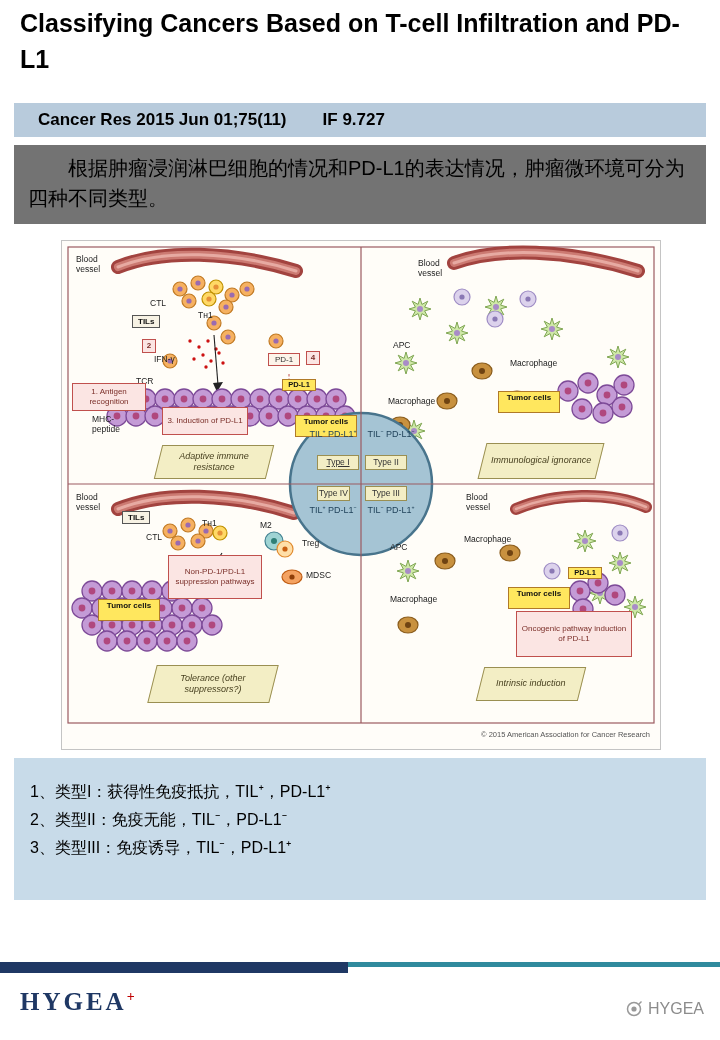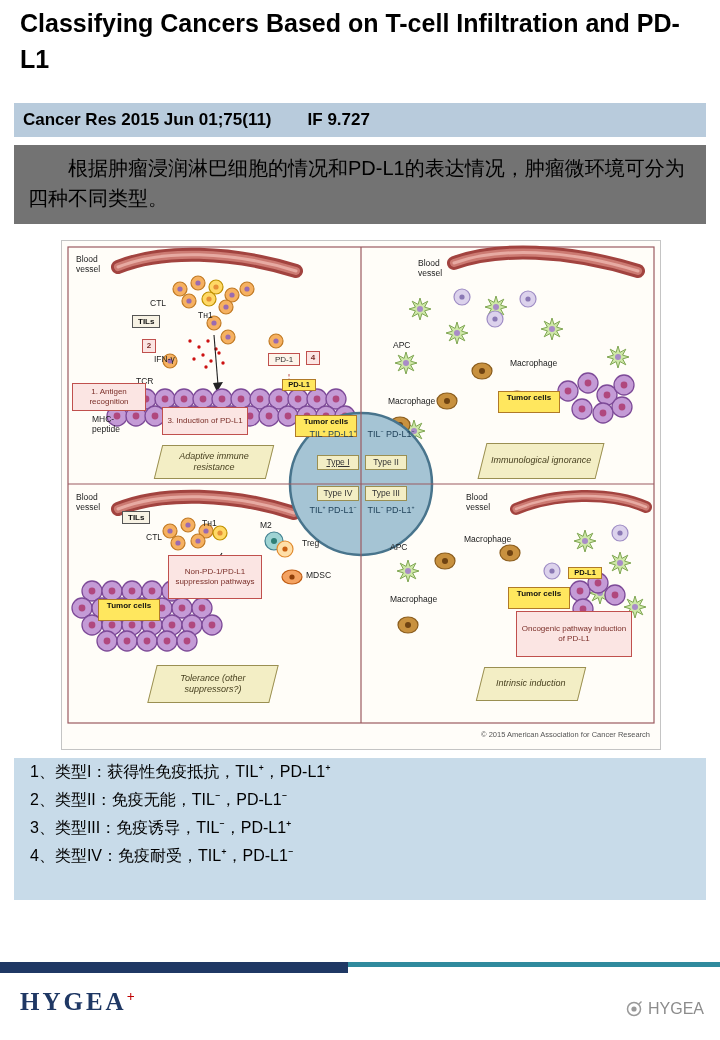--- a/index.html
+++ b/index.html
@@ -1,35 +1,35 @@
 <!DOCTYPE html>
 <html lang="zh"><head>
 <meta charset="utf-8">
 <style>
   html,body{margin:0;padding:0;background:#fff;}
   .page{position:relative;width:720px;height:1040px;background:#ffffff;font-family:"Liberation Sans",sans-serif;overflow:hidden;}
   .title{position:absolute;left:20px;top:6px;width:664px;font-size:25px;font-weight:700;color:#000;line-height:1.42;}
-  .cite{position:absolute;left:14px;top:103px;width:692px;height:34px;background:#b8cbdc;display:flex;align-items:center;font-size:17px;font-weight:700;color:#000;padding-left:9px;box-sizing:border-box;}
+  .cite{position:absolute;left:14px;top:103px;width:692px;height:34px;background:#b8cbdc;display:flex;align-items:center;font-size:17px;font-weight:700;color:#000;padding-left:24px;box-sizing:border-box;}
   .cite .if{margin-left:36px;}
   .intro{position:absolute;left:14px;top:145px;width:692px;height:79px;background:#737373;box-sizing:border-box;padding:8px 14px;font-size:20px;line-height:1.5;color:#000;text-indent:2em;}
   .fig{position:absolute;left:61px;top:240px;width:598px;height:508px;background:#fffdf9;border:1px solid #c4c4c4;}
   .fig svg{position:absolute;left:0;top:0;display:block;}
   .flabel{position:absolute;font-size:8.5px;line-height:1.15;color:#222;}
   .pinkbox{position:absolute;background:#fbe5e3;border:1px solid #c0504d;color:#7a2e28;font-size:8px;line-height:1.2;text-align:center;display:flex;align-items:center;justify-content:center;padding:1px 2px;box-sizing:border-box;}
   .stepbox{width:14px;height:14px;font-weight:700;}
   .ybox{position:absolute;background:#ffe75e;border:1px solid #b07a28;color:#111;font-size:8px;font-weight:700;text-align:center;line-height:12px;height:22px;box-sizing:border-box;}
   .ybox-sm{position:absolute;background:#ffe75e;border:1px solid #b07a28;color:#111;font-size:7.5px;font-weight:700;text-align:center;line-height:10px;height:12px;box-sizing:border-box;}
   .wbox{position:absolute;background:#f7f2e4;border:1px solid #555;font-size:8px;font-weight:700;padding:1px 5px;color:#111;}
   .oval{position:absolute;border:1.5px solid #c0504d;border-radius:0;background:#fdf4ea;font-size:8px;padding:1px 6px;color:#333;}
   .banner{position:absolute;background:#f3eec5;border:1px solid #9a8f52;transform:skewX(-14deg);display:flex;align-items:center;justify-content:center;box-sizing:border-box;}
   .banner>span{transform:skewX(14deg);font-style:italic;font-size:9px;color:#463f1e;text-align:center;line-height:1.25;padding:2px 4px;}
   .typebox{position:absolute;background:#f3eec5;border:1px solid #9a8f52;font-size:8.5px;text-align:center;line-height:13px;height:15px;box-sizing:border-box;color:#333;}
   .centerlbl{position:absolute;font-size:9px;color:#1d3f57;text-align:center;line-height:1.25;}
   .copyright{position:absolute;font-size:7.5px;color:#555;text-align:right;}
-  .summary{position:absolute;left:14px;top:758px;width:692px;height:142px;background:#c8dbe9;box-sizing:border-box;padding:0 16px;font-size:16px;color:#000;}
+  .summary{position:absolute;left:14px;top:758px;width:692px;height:142px;background:#c8dbe9;box-sizing:border-box;padding:20px 16px;font-size:16px;color:#000;}
   .summary div{line-height:28px;}
   .bar-navy{position:absolute;left:0;top:962px;width:348px;height:11px;background:#1f3864;}
   .bar-teal{position:absolute;left:348px;top:962px;width:372px;height:5px;background:#2f8a9d;}
   .logo{position:absolute;left:20px;top:988px;font-family:"Liberation Serif",serif;font-size:25px;font-weight:700;color:#1f3864;letter-spacing:3px;}
   .logo sup{color:#c00000;font-size:14px;letter-spacing:0;}
   .watermark{position:absolute;right:16px;top:1000px;display:flex;align-items:center;gap:5px;color:#8c8c8c;font-size:16px;}
 </style>
 </head>
 <body>
 
@@ -305,33 +305,32 @@
     <div class="ybox" style="left:446px;top:346px;width:62px;">Tumor cells</div>
     <div class="pinkbox" style="left:454px;top:370px;width:116px;height:46px;">Oncogenic pathway induction of PD-L1</div>
     <div class="banner" style="left:418px;top:426px;width:102px;height:34px;">
       <span>Intrinsic induction</span>
     </div>
 
     <div class="centerlbl" style="left:246px;top:188px;width:50px;">TIL⁺ PD-L1⁺</div>
     <div class="typebox" style="left:255px;top:214px;width:42px;text-decoration:underline;">Type I</div>
     <div class="centerlbl" style="left:304px;top:188px;width:50px;">TIL⁻ PD-L1⁻</div>
     <div class="typebox" style="left:303px;top:214px;width:42px;">Type II</div>
-    <div class="typebox" style="left:255px;top:245px;width:42px;">Type IV</div>
+    <div class="typebox" style="left:255px;top:245px;width:33px;">Type IV</div>
     <div class="centerlbl" style="left:246px;top:264px;width:50px;">TIL⁺ PD-L1⁻</div>
     <div class="typebox" style="left:303px;top:245px;width:42px;">Type III</div>
     <div class="centerlbl" style="left:304px;top:264px;width:50px;">TIL⁻ PD-L1⁺</div>
 
     <div class="copyright" style="left:330px;top:489px;width:258px;">© 2015 American Association for Cancer Research</div>
   </div>
 
   <div class="summary">
     <div>1、类型I：获得性免疫抵抗，TIL⁺，PD-L1⁺</div>
     <div>2、类型II：免疫无能，TIL⁻，PD-L1⁻</div>
     <div>3、类型III：免疫诱导，TIL⁻，PD-L1⁺</div>
-    <div>4、类型IV：免疫耐受，TIL⁺，PD-L1⁻</div>
   </div>
 
   <div class="bar-navy"></div>
   <div class="bar-teal"></div>
 
   <div class="logo">
     <span>HYGEA</span><sup>+</sup>
   </div>
 
   <div class="watermark">

